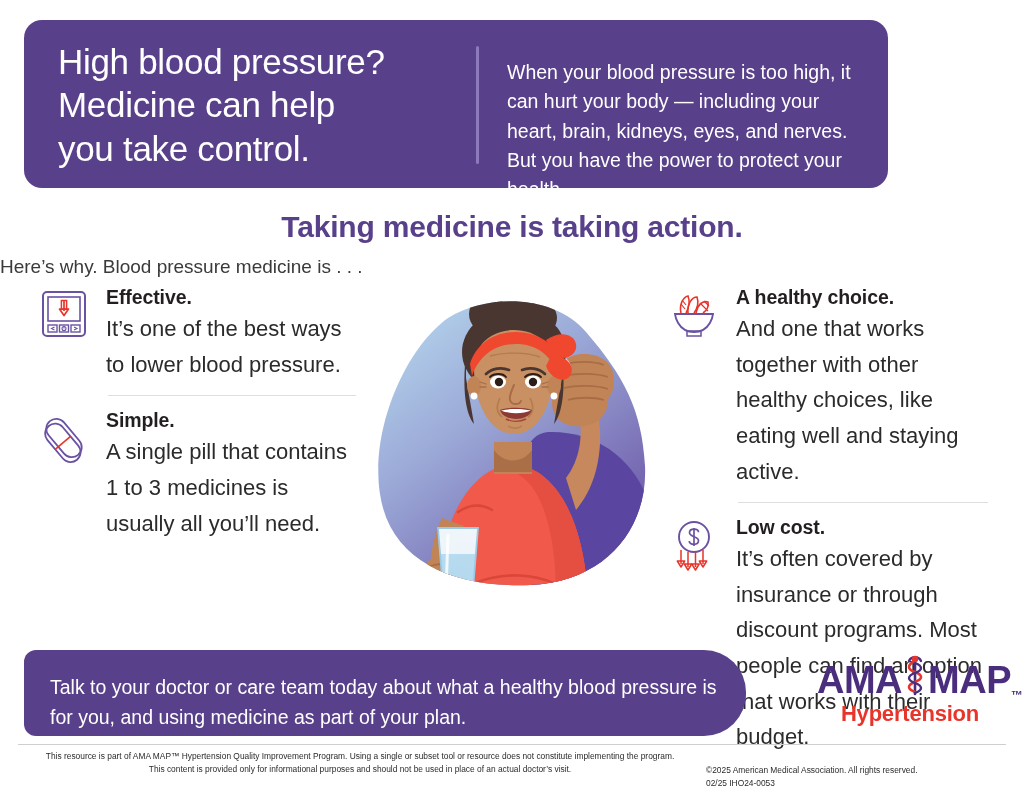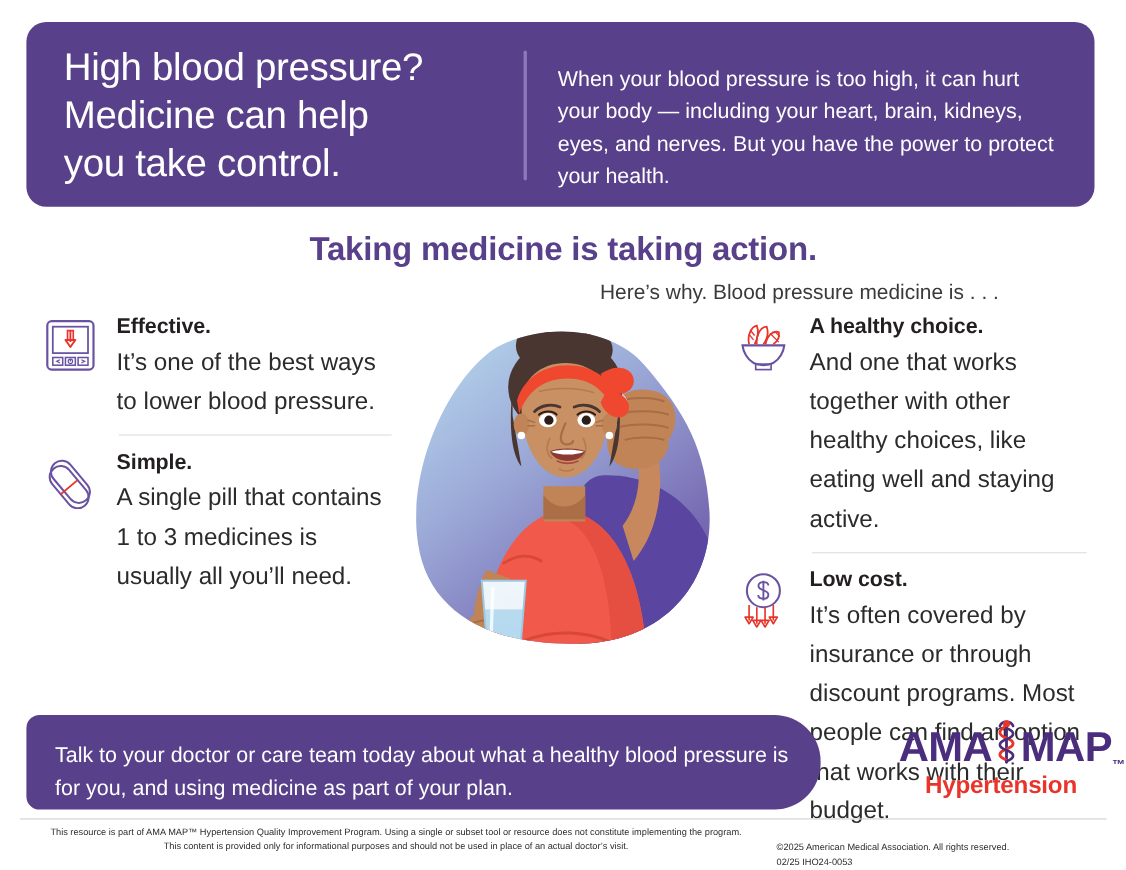--- a/index.html
+++ b/index.html
@@ -7,21 +7,21 @@
     width: 1024px; height: 791px;
     background: #ffffff;
     font-family: "Liberation Sans", sans-serif;
     overflow: hidden;
   }
   #page { position: relative; width: 1024px; height: 791px; background:#fff; }
 
   
   .hero {
     position: absolute; left: 24px; top: 20px;
-    width: 971px; height: 168px;
+    width: 864px; height: 168px;
     background: #58408a;
     border-radius: 18px 18px 18px 18px;
     display: flex;
     align-items: stretch;
   }
   .hero-left {
     width: 452px;
     padding: 20px 0 0 34px;
   }
   .hero-title {
@@ -51,21 +51,21 @@
   .mid-title {
     position: absolute; left: 0; top: 210px; width: 1024px;
     text-align: center;
     color: #58408a;
     font-size: 30px;
     font-weight: 700;
     letter-spacing: -0.2px;
   }
   .mid-sub {
     position: absolute; left: 0; top: 256px; width: 908px;
-    text-align: right;
+    text-align: left;
     color: #3a3a3a;
     font-size: 19px;
   }
 
   
   .col { position: absolute; top: 286px; }
   .col-left  { left: 36px;  width: 320px; }
   .col-right { left: 666px; width: 322px; }
 
   .feature { display: flex; align-items: flex-start; }

